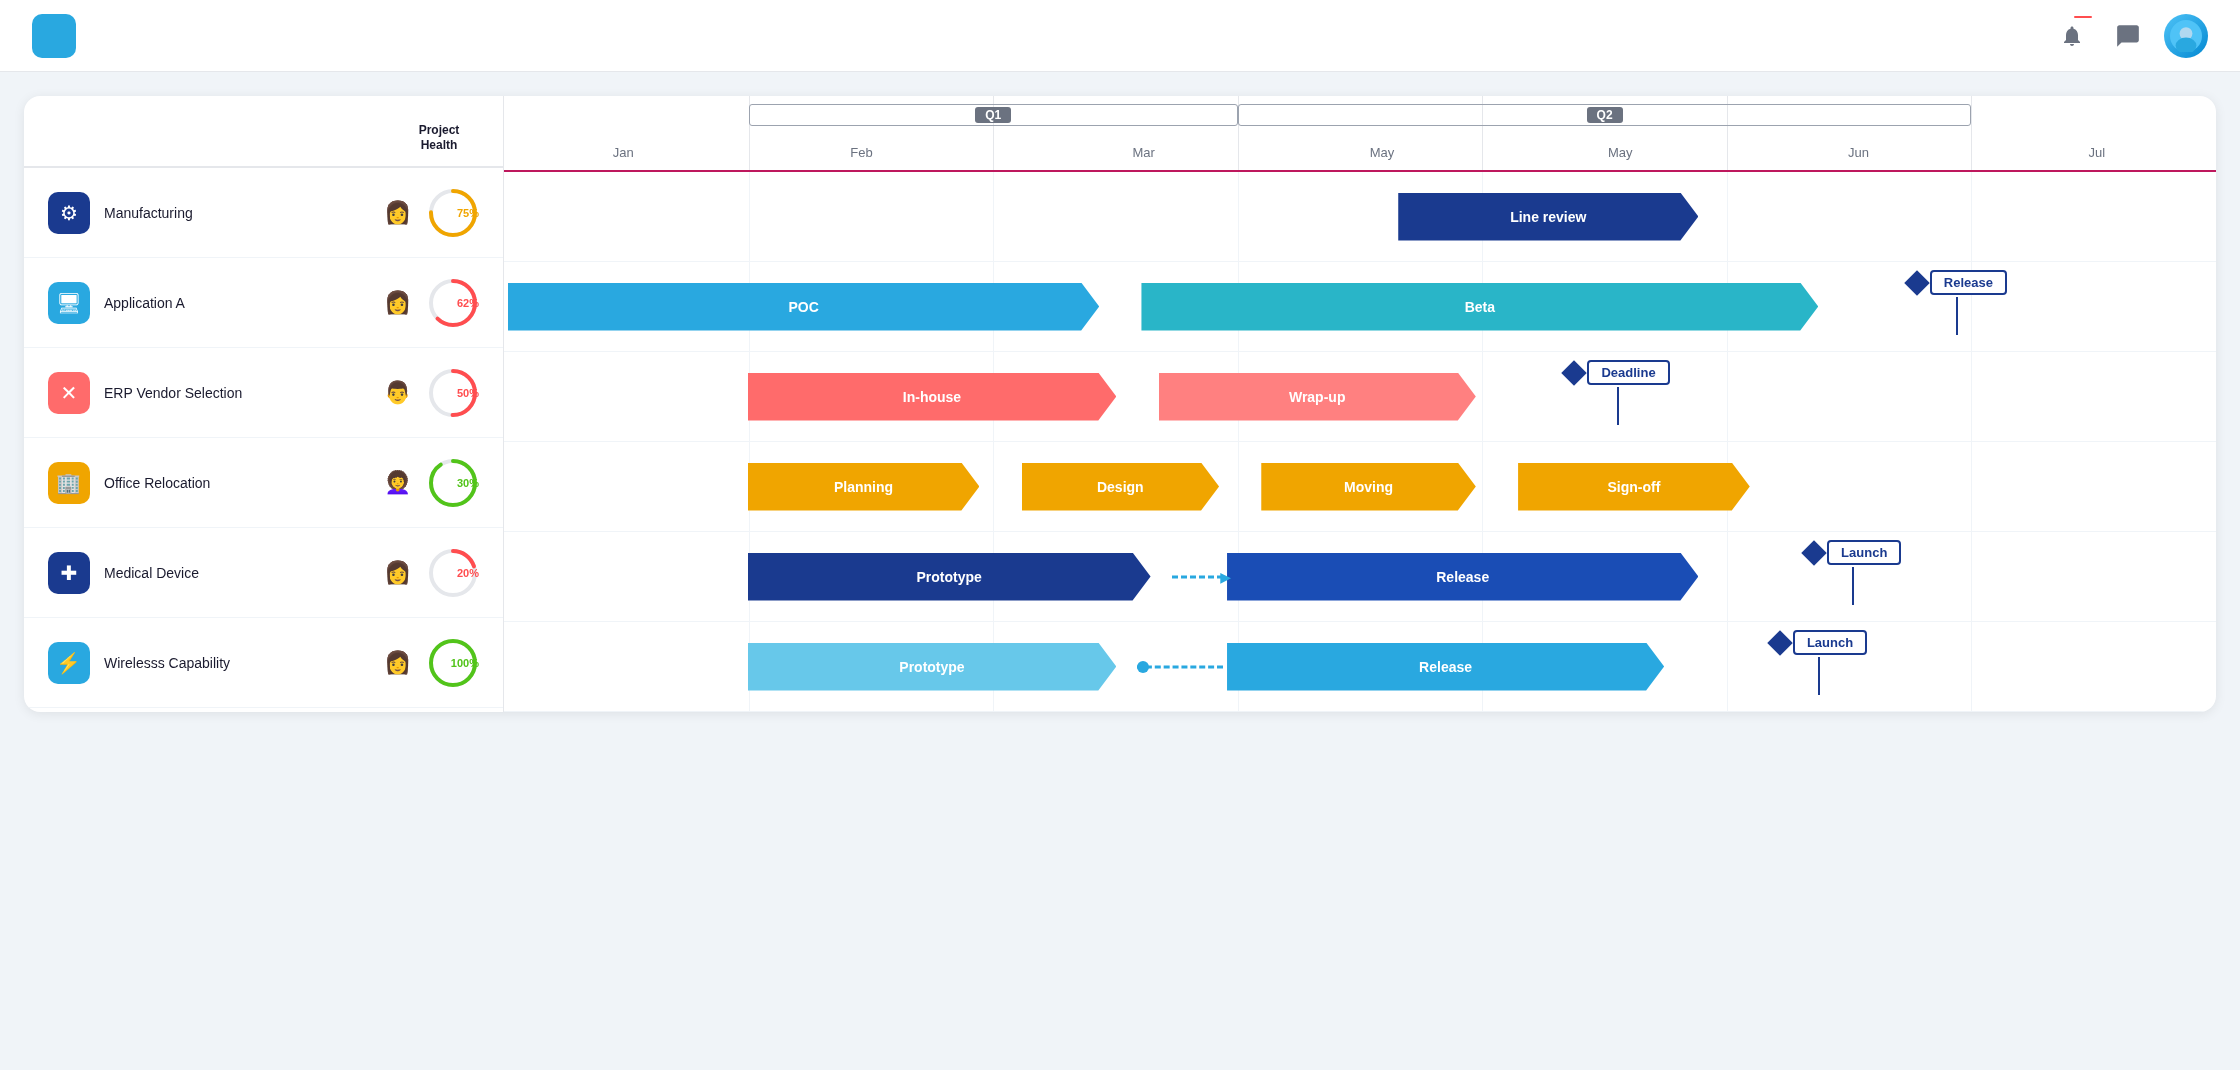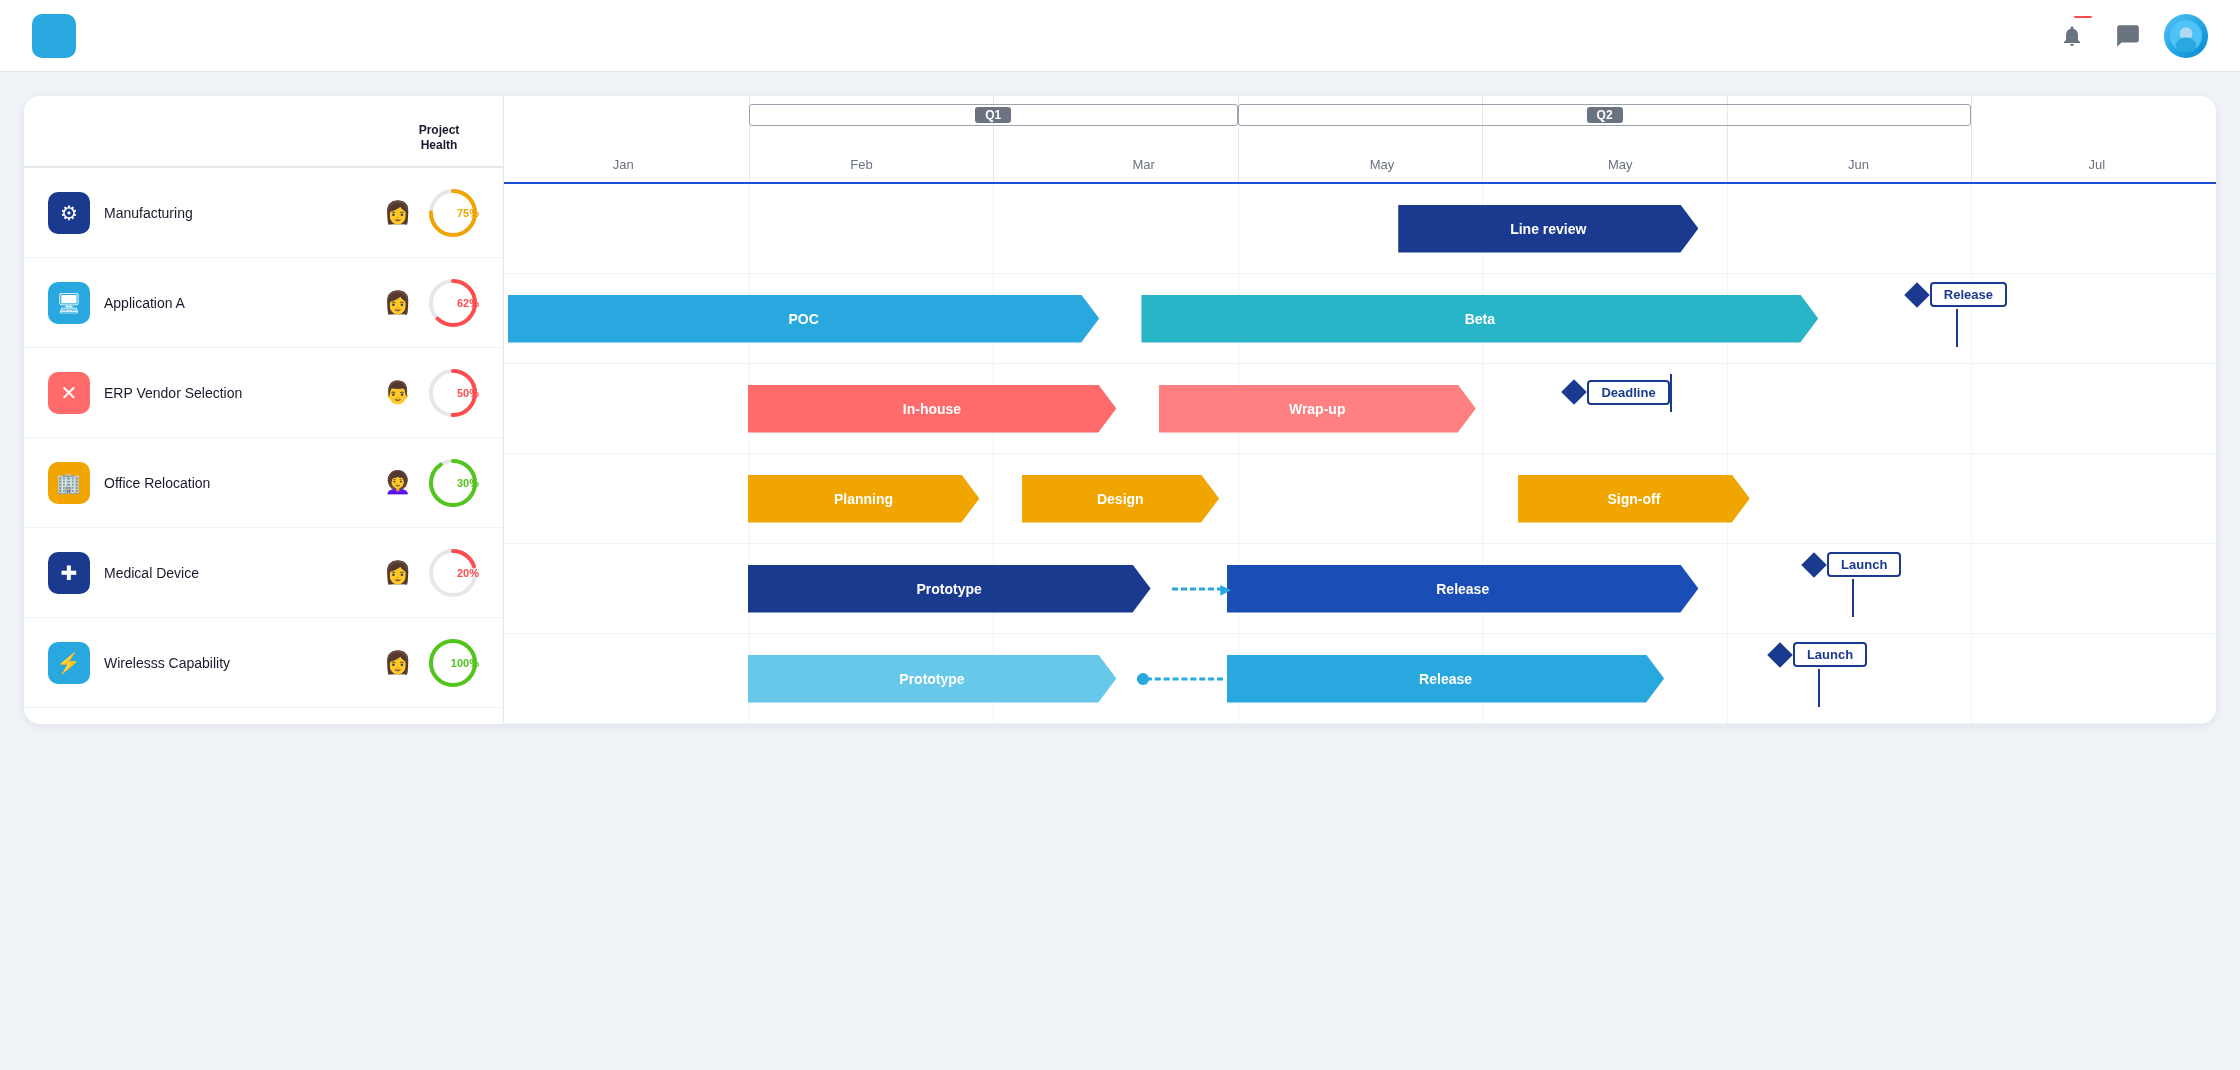--- a/index.html
+++ b/index.html
@@ -95,22 +95,22 @@
       font-weight: 700; font-size: 15px; color: #1a1a2e;
       flex: 1;
     }
     .col-health-label {
       font-weight: 700; font-size: 12px; color: #1a1a2e;
       text-align: center; width: 80px; line-height: 1.3;
     }
 
     
     .gantt-header {
-      height: 88px;
-      border-bottom: 2px solid #1d4ed8;
+      height: 76px;
+      border-bottom: 2px solid #be185d;
       position: relative;
     }
 
     
     .project-row {
       display: flex;
       align-items: center;
       padding: 0 24px;
       height: 90px;
       border-bottom: 1px solid #f0f4f8;
@@ -345,37 +345,38 @@
             </div>
             <div class="gantt-row" style="position: relative;">
               <div style="position: absolute; top: 0px; bottom: 0px; left: 14.2857%; width: 1px; background: rgb(240, 244, 248); z-index: 0;"></div>
               <div style="position: absolute; top: 0px; bottom: 0px; left: 28.5714%; width: 1px; background: rgb(240, 244, 248); z-index: 0;"></div>
               <div style="position: absolute; top: 0px; bottom: 0px; left: 42.8571%; width: 1px; background: rgb(240, 244, 248); z-index: 0;"></div>
               <div style="position: absolute; top: 0px; bottom: 0px; left: 57.1429%; width: 1px; background: rgb(240, 244, 248); z-index: 0;"></div>
               <div style="position: absolute; top: 0px; bottom: 0px; left: 71.4286%; width: 1px; background: rgb(240, 244, 248); z-index: 0;"></div>
               <div style="position: absolute; top: 0px; bottom: 0px; left: 85.7143%; width: 1px; background: rgb(240, 244, 248); z-index: 0;"></div>
               <div style="position: absolute; left: calc(14% + 4px); width: calc(22% - 8px); height: 48px; background: rgb(255, 107, 107); display: flex; align-items: center; justify-content: center; color: white; font-weight: 600; font-size: 14px; white-space: nowrap; z-index: 2; clip-path: polygon(0px 0px, calc(100% - 18px) 0px, 100% 50%, calc(100% - 18px) 100%, 0px 100%);">In-house</div>
               <div style="position: absolute; left: calc(38% + 4px); width: calc(19% - 8px); height: 48px; background: rgb(255, 128, 128); display: flex; align-items: center; justify-content: center; color: white; font-weight: 600; font-size: 14px; white-space: nowrap; z-index: 2; clip-path: polygon(0px 0px, calc(100% - 18px) 0px, 100% 50%, calc(100% - 18px) 100%, 0px 100%);">Wrap-up</div>
-              <div style="position: absolute; left: 62%; top: 8px; z-index: 5; display: flex; flex-direction: row; align-items: center;">
+              <div style="position: absolute; left: 62%; top: 8px; z-index: 5; display: flex; flex-direction: column; align-items: center;">
       <div style="display:flex;align-items:center;gap:4px;">
         <div style="width:18px;height:18px;background:#1a3a8f;transform:rotate(45deg);flex-shrink:0;"></div>
         <div style="background:white;border:2px solid #1a3a8f;color:#1a3a8f;font-weight:700;font-size:13px;padding:3px 12px;border-radius:4px;white-space:nowrap;">Deadline</div>
       </div>
       <div style="width:2px;height:38px;background:#1a3a8f;margin-top:2px;"></div>
     </div>
             </div>
             <div class="gantt-row" style="position: relative;">
               <div style="position: absolute; top: 0px; bottom: 0px; left: 14.2857%; width: 1px; background: rgb(240, 244, 248); z-index: 0;"></div>
               <div style="position: absolute; top: 0px; bottom: 0px; left: 28.5714%; width: 1px; background: rgb(240, 244, 248); z-index: 0;"></div>
               <div style="position: absolute; top: 0px; bottom: 0px; left: 42.8571%; width: 1px; background: rgb(240, 244, 248); z-index: 0;"></div>
               <div style="position: absolute; top: 0px; bottom: 0px; left: 57.1429%; width: 1px; background: rgb(240, 244, 248); z-index: 0;"></div>
               <div style="position: absolute; top: 0px; bottom: 0px; left: 71.4286%; width: 1px; background: rgb(240, 244, 248); z-index: 0;"></div>
               <div style="position: absolute; top: 0px; bottom: 0px; left: 85.7143%; width: 1px; background: rgb(240, 244, 248); z-index: 0;"></div>
               <div style="position: absolute; left: calc(14% + 4px); width: calc(14% - 8px); height: 48px; background: rgb(240, 165, 0); display: flex; align-items: center; justify-content: center; color: white; font-weight: 600; font-size: 14px; white-space: nowrap; z-index: 2; clip-path: polygon(0px 0px, calc(100% - 18px) 0px, 100% 50%, calc(100% - 18px) 100%, 0px 100%);">Planning</div>
               <div style="position: absolute; left: calc(30% + 4px); width: calc(12% - 8px); height: 48px; background: rgb(240, 165, 0); display: flex; align-items: center; justify-content: center; color: white; font-weight: 600; font-size: 14px; white-space: nowrap; z-index: 2; clip-path: polygon(0px 0px, calc(100% - 18px) 0px, 100% 50%, calc(100% - 18px) 100%, 0px 100%);">Design</div>
+              <div style="position: absolute; left: calc(44% + 4px); width: calc(13% - 8px); height: 48px; background: rgb(240, 165, 0); display: flex; align-items: center; justify-content: center; color: white; font-weight: 600; font-size: 14px; white-space: nowrap; z-index: 2; clip-path: polygon(0px 0px, calc(100% - 18px) 0px, 100% 50%, calc(100% - 18px) 100%, 0px 100%);">Moving</div>
               <div style="position: absolute; left: calc(59% + 4px); width: calc(14% - 8px); height: 48px; background: rgb(240, 165, 0); display: flex; align-items: center; justify-content: center; color: white; font-weight: 600; font-size: 14px; white-space: nowrap; z-index: 2; clip-path: polygon(0px 0px, calc(100% - 18px) 0px, 100% 50%, calc(100% - 18px) 100%, 0px 100%);">Sign-off</div>
             </div>
             <div class="gantt-row" style="position: relative;">
               <div style="position: absolute; top: 0px; bottom: 0px; left: 14.2857%; width: 1px; background: rgb(240, 244, 248); z-index: 0;"></div>
               <div style="position: absolute; top: 0px; bottom: 0px; left: 28.5714%; width: 1px; background: rgb(240, 244, 248); z-index: 0;"></div>
               <div style="position: absolute; top: 0px; bottom: 0px; left: 42.8571%; width: 1px; background: rgb(240, 244, 248); z-index: 0;"></div>
               <div style="position: absolute; top: 0px; bottom: 0px; left: 57.1429%; width: 1px; background: rgb(240, 244, 248); z-index: 0;"></div>
               <div style="position: absolute; top: 0px; bottom: 0px; left: 71.4286%; width: 1px; background: rgb(240, 244, 248); z-index: 0;"></div>
               <div style="position: absolute; top: 0px; bottom: 0px; left: 85.7143%; width: 1px; background: rgb(240, 244, 248); z-index: 0;"></div>
               <div style="position: absolute; left: calc(14% + 4px); width: calc(24% - 8px); height: 48px; background: rgb(26, 58, 143); display: flex; align-items: center; justify-content: center; color: white; font-weight: 600; font-size: 14px; white-space: nowrap; z-index: 2; clip-path: polygon(0px 0px, calc(100% - 18px) 0px, 100% 50%, calc(100% - 18px) 100%, 0px 100%);">Prototype</div>

